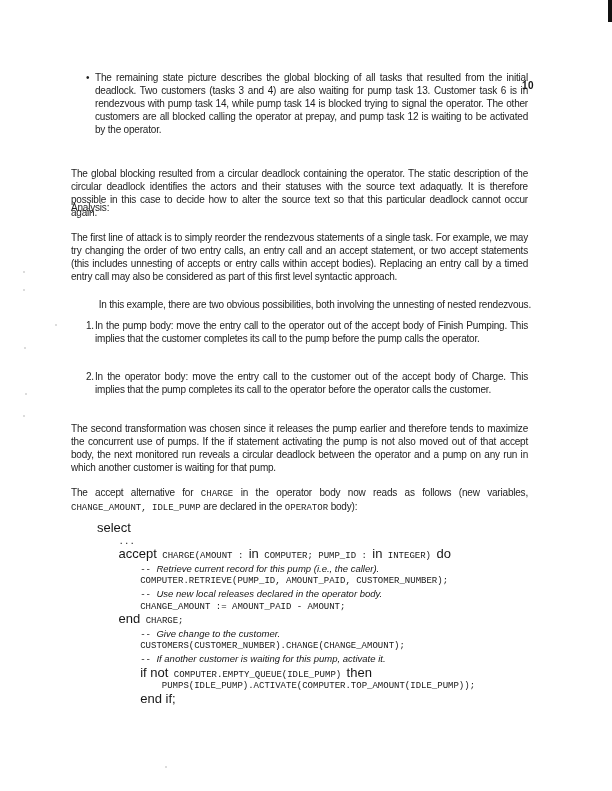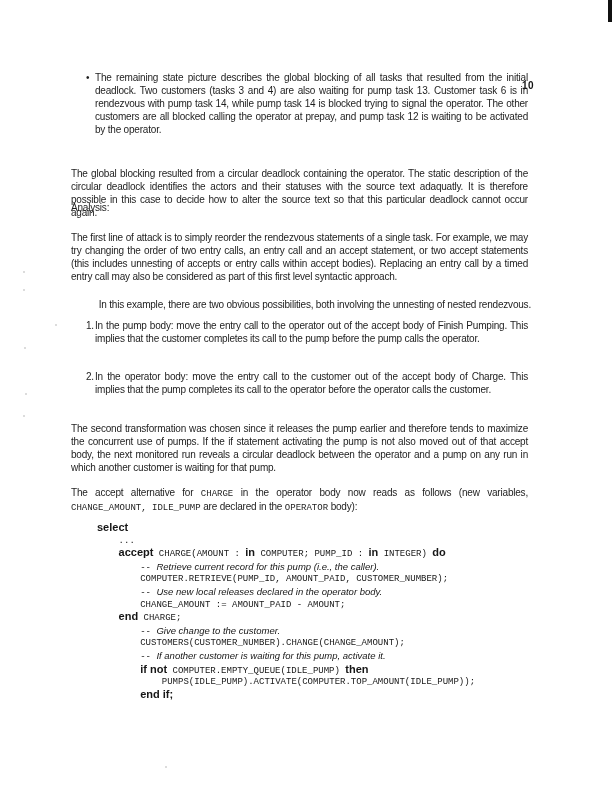--- a/index.html
+++ b/index.html
@@ -46,22 +46,22 @@
   .code {
     font-family: "Liberation Mono", monospace;
     font-size: 9px;
     line-height: 11.6px;
     color: #161616;
     letter-spacing: 0;
   }
   .code-line { white-space: pre; padding-left: calc(var(--ind, 0) * 5.4px); }
   .s-kw {
     font-family: "Liberation Sans", sans-serif;
-    font-weight: bold;
-    font-size: 11px;
+    font-weight: normal;
+    font-size: 13px;
   }
   .s-c { }
   .s-cm {
     font-family: "Liberation Sans", sans-serif;
     font-style: italic;
     font-size: 9.5px;
   }
   .s-t { }
 
   

